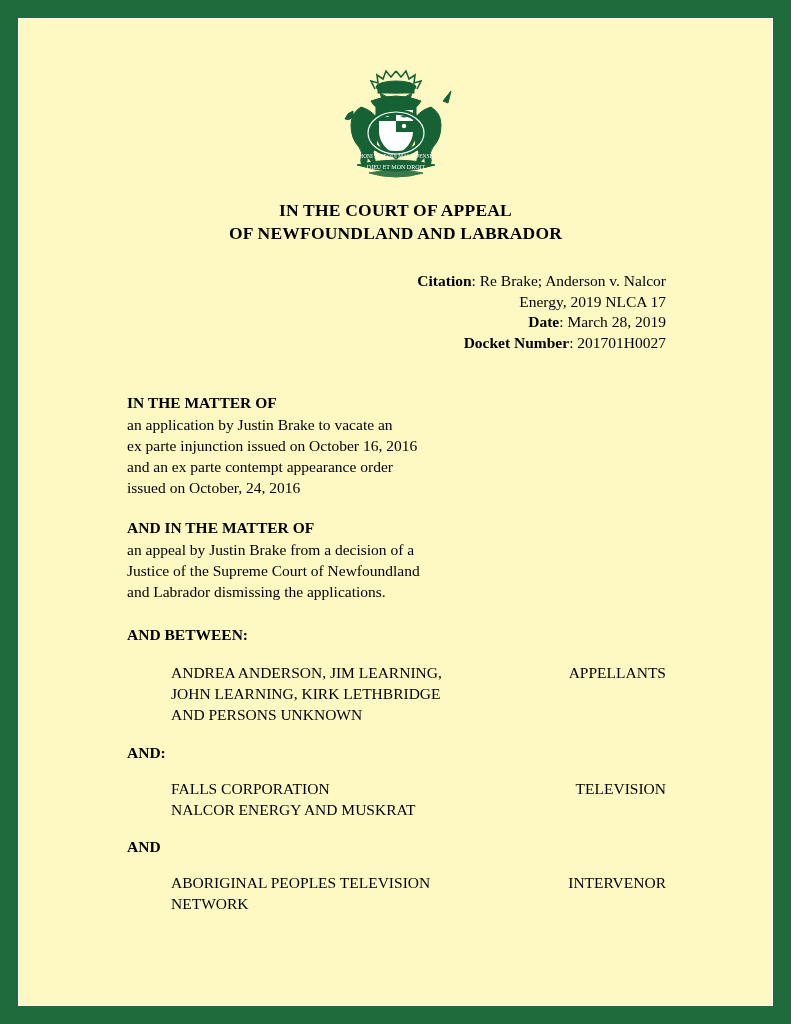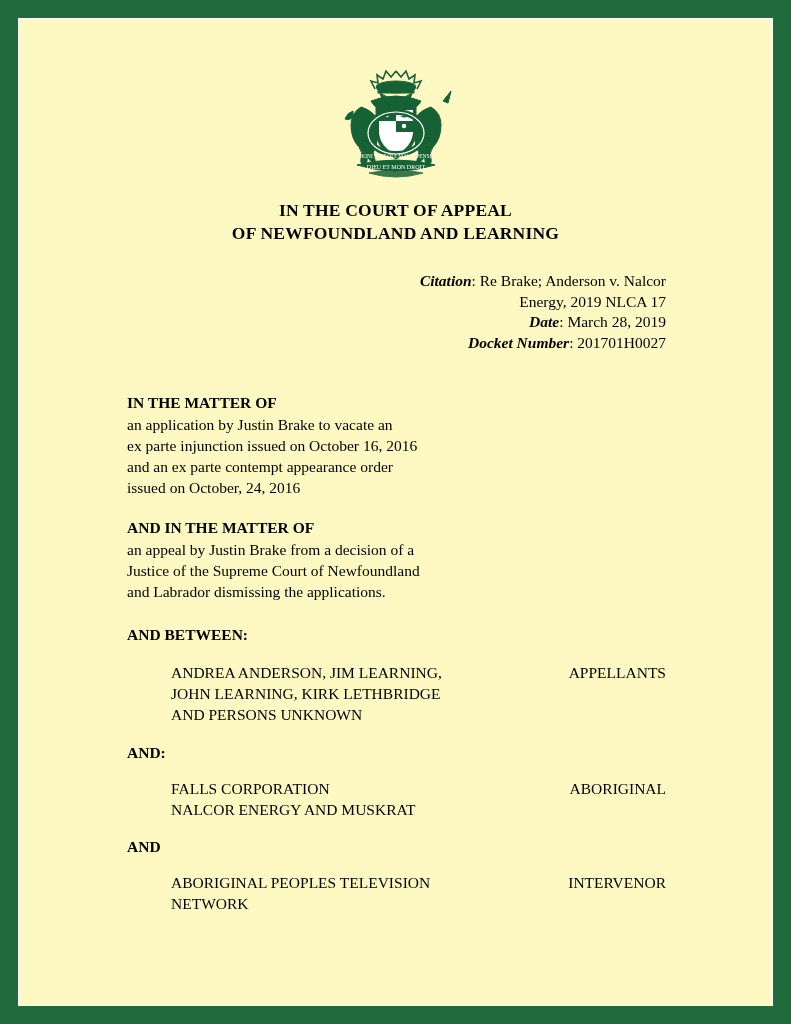--- a/index.html
+++ b/index.html
@@ -54,21 +54,21 @@
 
   
   .citation-block {
     margin-top: 26px;
     text-align: right;
     font-size: 15.5px;
     line-height: 1.33;
     padding-right: 44px;
   }
   .citation-block .row { white-space: nowrap; }
-  .lbl { font-weight: bold; font-style: italic; }
+  .lbl { font-weight: bold; }
   .ital { }
 
   
   .body-block {
     margin-top: 38px;
     padding-left: 46px;
     font-size: 15.5px;
     line-height: 1.36;
   }
   .section { margin-bottom: 19px; }
@@ -152,21 +152,21 @@
 
           <path d="M26 98 q39 -10 78 0 q-39 12 -78 0z"></path>
           <text x="65" y="101.5" font-size="6" text-anchor="middle" fill="#ffffff" stroke="none" font-family="Liberation Serif, serif">DIEU ET MON DROIT</text>
           <path d="M38 106 q27 -6 54 0 q-27 8 -54 0z" opacity="0.85"></path>
         </g>
       </svg>
     </div>
 
     <div class="court-title">
       <div>IN THE COURT OF APPEAL</div>
-      <div>OF NEWFOUNDLAND AND LEARNING</div>
+      <div>OF NEWFOUNDLAND AND LABRADOR</div>
     </div>
 
     <div class="citation-block">
       <div class="row">
         <span class="lbl">Citation</span><span>: </span><span class="ital">Re Brake; Anderson v. Nalcor</span>
       </div>
       <div class="row">
         <span class="ital">Energy,</span><span> 2019 NLCA 17</span>
       </div>
       <div class="row">
@@ -206,21 +206,21 @@
       </div>
       <div class="party-role">APPELLANTS</div>
     </div>
     <div class="connector">AND:</div>
 
     <div class="party-row">
       <div class="party-names">
         <div>FALLS CORPORATION</div>
         <div>NALCOR ENERGY AND MUSKRAT</div>
       </div>
-      <div class="party-role">ABORIGINAL</div>
+      <div class="party-role">TELEVISION</div>
     </div>
     <div class="connector">AND</div>
 
     <div class="party-row">
       <div class="party-names">
         <div>ABORIGINAL PEOPLES TELEVISION</div>
         <div>NETWORK</div>
       </div>
       <div class="party-role">INTERVENOR</div>
     </div>

